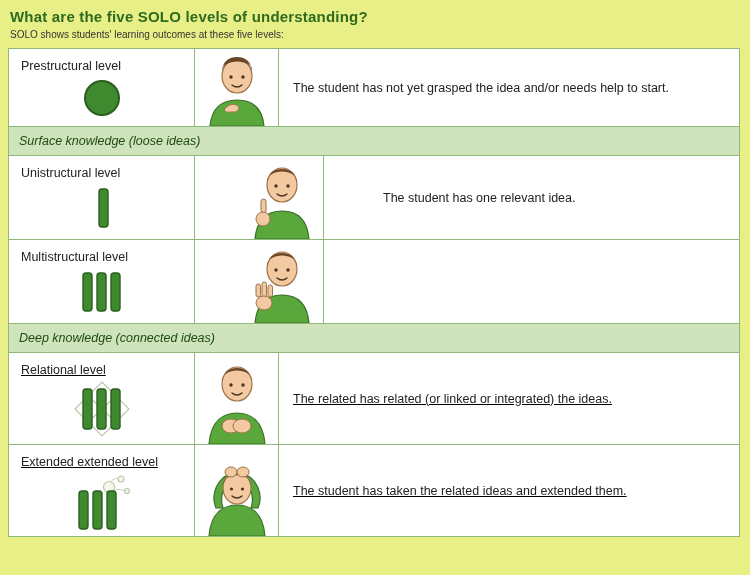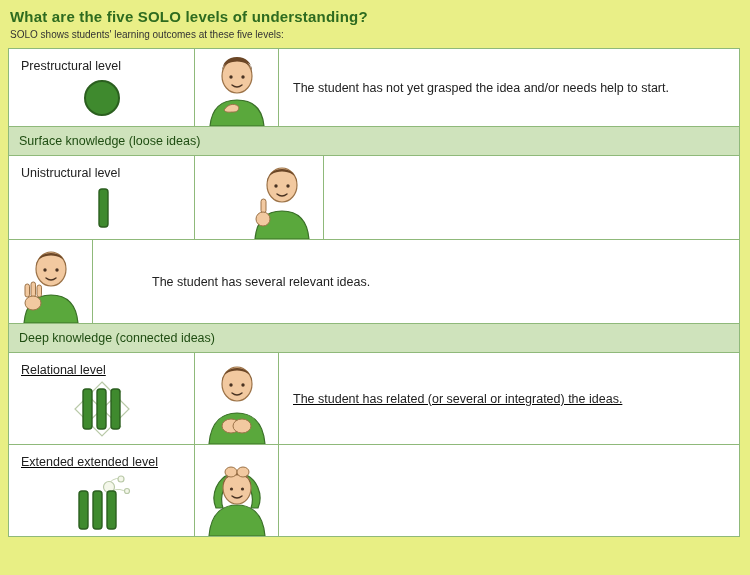--- a/index.html
+++ b/index.html
@@ -40,20 +40,21 @@
     width: 732px;
     box-sizing: border-box;
   }
   .group-row {
     background: #cfe3bc;
     border-bottom: 1px solid #8fb97a;
     font-size: 12.5px;
     color: #1f4d12;
     padding: 7px 10px;
     box-sizing: border-box;
+    font-style: italic;
   }
   .level-row {
     display: flex;
     border-bottom: 1px solid #8fb97a;
     background: #fff;
     box-sizing: border-box;
   }
   .cell-label {
     width: 186px;
     box-sizing: border-box;
@@ -152,42 +153,52 @@
             <circle cx="31" cy="31" r="1.7" fill="#4a3322"></circle>
             <circle cx="43" cy="31" r="1.7" fill="#4a3322"></circle>
             <path d="M32 39 Q37 43 42 39" fill="none" stroke="#4a3322" stroke-width="1.4" stroke-linecap="round"></path>
             <g>
               <rect x="16" y="44" width="5" height="14" rx="2.5" fill="#f2c9a0" stroke="#9c7348" stroke-width="1"></rect>
               <ellipse cx="18" cy="64" rx="7" ry="7" fill="#f2c9a0" stroke="#9c7348" stroke-width="1"></ellipse>
             </g>
           </g>
         </svg>
       </div>
+      <div class="cell-desc">The student has one relevant idea.</div>
     </div>
 
     <div class="level-row h-84">
+      <div class="cell-label">
+        <span>Multistructural level</span>
+        <div class="icon-area">
+          <svg width="56" height="46" viewBox="0 0 56 46">
+            <rect x="9" y="4" width="9" height="38" rx="3" fill="#3f8a2e" stroke="#2b5f1f" stroke-width="1.4"></rect>
+            <rect x="23" y="4" width="9" height="38" rx="3" fill="#3f8a2e" stroke="#2b5f1f" stroke-width="1.4"></rect>
+            <rect x="37" y="4" width="9" height="38" rx="3" fill="#3f8a2e" stroke="#2b5f1f" stroke-width="1.4"></rect>
+          </svg>
+        </div>
+      </div>
       <div class="cell-person">
         <svg width="74" height="84" viewBox="0 0 74 84">
           <g>
             <path d="M10 84 C12 62 24 56 37 56 C50 56 62 62 64 84 Z" fill="#5aa83c" stroke="#3a6f28" stroke-width="1.2"></path>
             <ellipse cx="37" cy="30" rx="15" ry="17" fill="#f2c9a0" stroke="#9c7348" stroke-width="1.2"></ellipse>
             <path d="M22 27 C22 13 52 13 52 27 C50 19 46 14 37 14 C28 14 24 19 22 27 Z" fill="#6b4626"></path>
             <circle cx="31" cy="31" r="1.7" fill="#4a3322"></circle>
             <circle cx="43" cy="31" r="1.7" fill="#4a3322"></circle>
             <path d="M32 39 Q37 43 42 39" fill="none" stroke="#4a3322" stroke-width="1.4" stroke-linecap="round"></path>
             <g>
               <rect x="11" y="45" width="4.5" height="13" rx="2.2" fill="#f2c9a0" stroke="#9c7348" stroke-width="1"></rect>
               <rect x="17" y="43" width="4.5" height="15" rx="2.2" fill="#f2c9a0" stroke="#9c7348" stroke-width="1"></rect>
               <rect x="23" y="46" width="4.5" height="12" rx="2.2" fill="#f2c9a0" stroke="#9c7348" stroke-width="1"></rect>
               <ellipse cx="19" cy="64" rx="8" ry="7" fill="#f2c9a0" stroke="#9c7348" stroke-width="1"></ellipse>
             </g>
           </g>
         </svg>
       </div>
-      <div class="cell-desc">The student has several relevant ideas.</div>
     </div>
 
     <div class="group-row">Deep knowledge (connected ideas)</div>
 
     <div class="level-row h-92">
       <div class="cell-label">
         <span>Relational level</span>
         <div class="icon-area">
           <svg width="66" height="60" viewBox="0 0 66 60">
             <path d="M33 3 L60 30 L33 57 L6 30 Z" fill="none" stroke="#b9c9a8" stroke-width="1.2"></path>
@@ -207,21 +218,21 @@
             <circle cx="31" cy="33" r="1.7" fill="#4a3322"></circle>
             <circle cx="43" cy="33" r="1.7" fill="#4a3322"></circle>
             <path d="M32 41 Q37 45 42 41" fill="none" stroke="#4a3322" stroke-width="1.4" stroke-linecap="round"></path>
             <g>
               <ellipse cx="31" cy="74" rx="9" ry="7" fill="#f2c9a0" stroke="#9c7348" stroke-width="1"></ellipse>
               <ellipse cx="42" cy="74" rx="9" ry="7" fill="#f2c9a0" stroke="#9c7348" stroke-width="1"></ellipse>
             </g>
           </g>
         </svg>
       </div>
-      <div class="cell-desc">The student has related (or several or integrated) the ideas.</div>
+      <div class="cell-desc">The related has related (or linked or integrated) the ideas.</div>
     </div>
 
 
     <div class="level-row h-92">
       <div class="cell-label">
         <span>Extended extended level</span>
         <div class="icon-area">
           <svg width="74" height="64" viewBox="0 0 74 64">
             <g stroke="#c9d6b8" stroke-width="1" fill="none">
               <path d="M44 14 q8 -8 14 -2"></path>
@@ -245,16 +256,17 @@
             <ellipse cx="37" cy="44" rx="14" ry="16" fill="#f2c9a0" stroke="#9c7348" stroke-width="1.2"></ellipse>
             <path d="M23 41 C23 28 51 28 51 41 C49 34 45 29 37 29 C29 29 25 34 23 41 Z" fill="#6b4626"></path>
             <circle cx="31.5" cy="45" r="1.6" fill="#4a3322"></circle>
             <circle cx="42.5" cy="45" r="1.6" fill="#4a3322"></circle>
             <path d="M32 52 Q37 56 42 52" fill="none" stroke="#4a3322" stroke-width="1.4" stroke-linecap="round"></path>
             <ellipse cx="31" cy="28" rx="6" ry="5" fill="#f2c9a0" stroke="#9c7348" stroke-width="1"></ellipse>
             <ellipse cx="43" cy="28" rx="6" ry="5" fill="#f2c9a0" stroke="#9c7348" stroke-width="1"></ellipse>
           </g>
         </svg>
       </div>
+      <div class="cell-desc">The student has taken the related ideas and extended them.</div>
     </div>
 
   </div>
 </div>
 
 </body></html>

